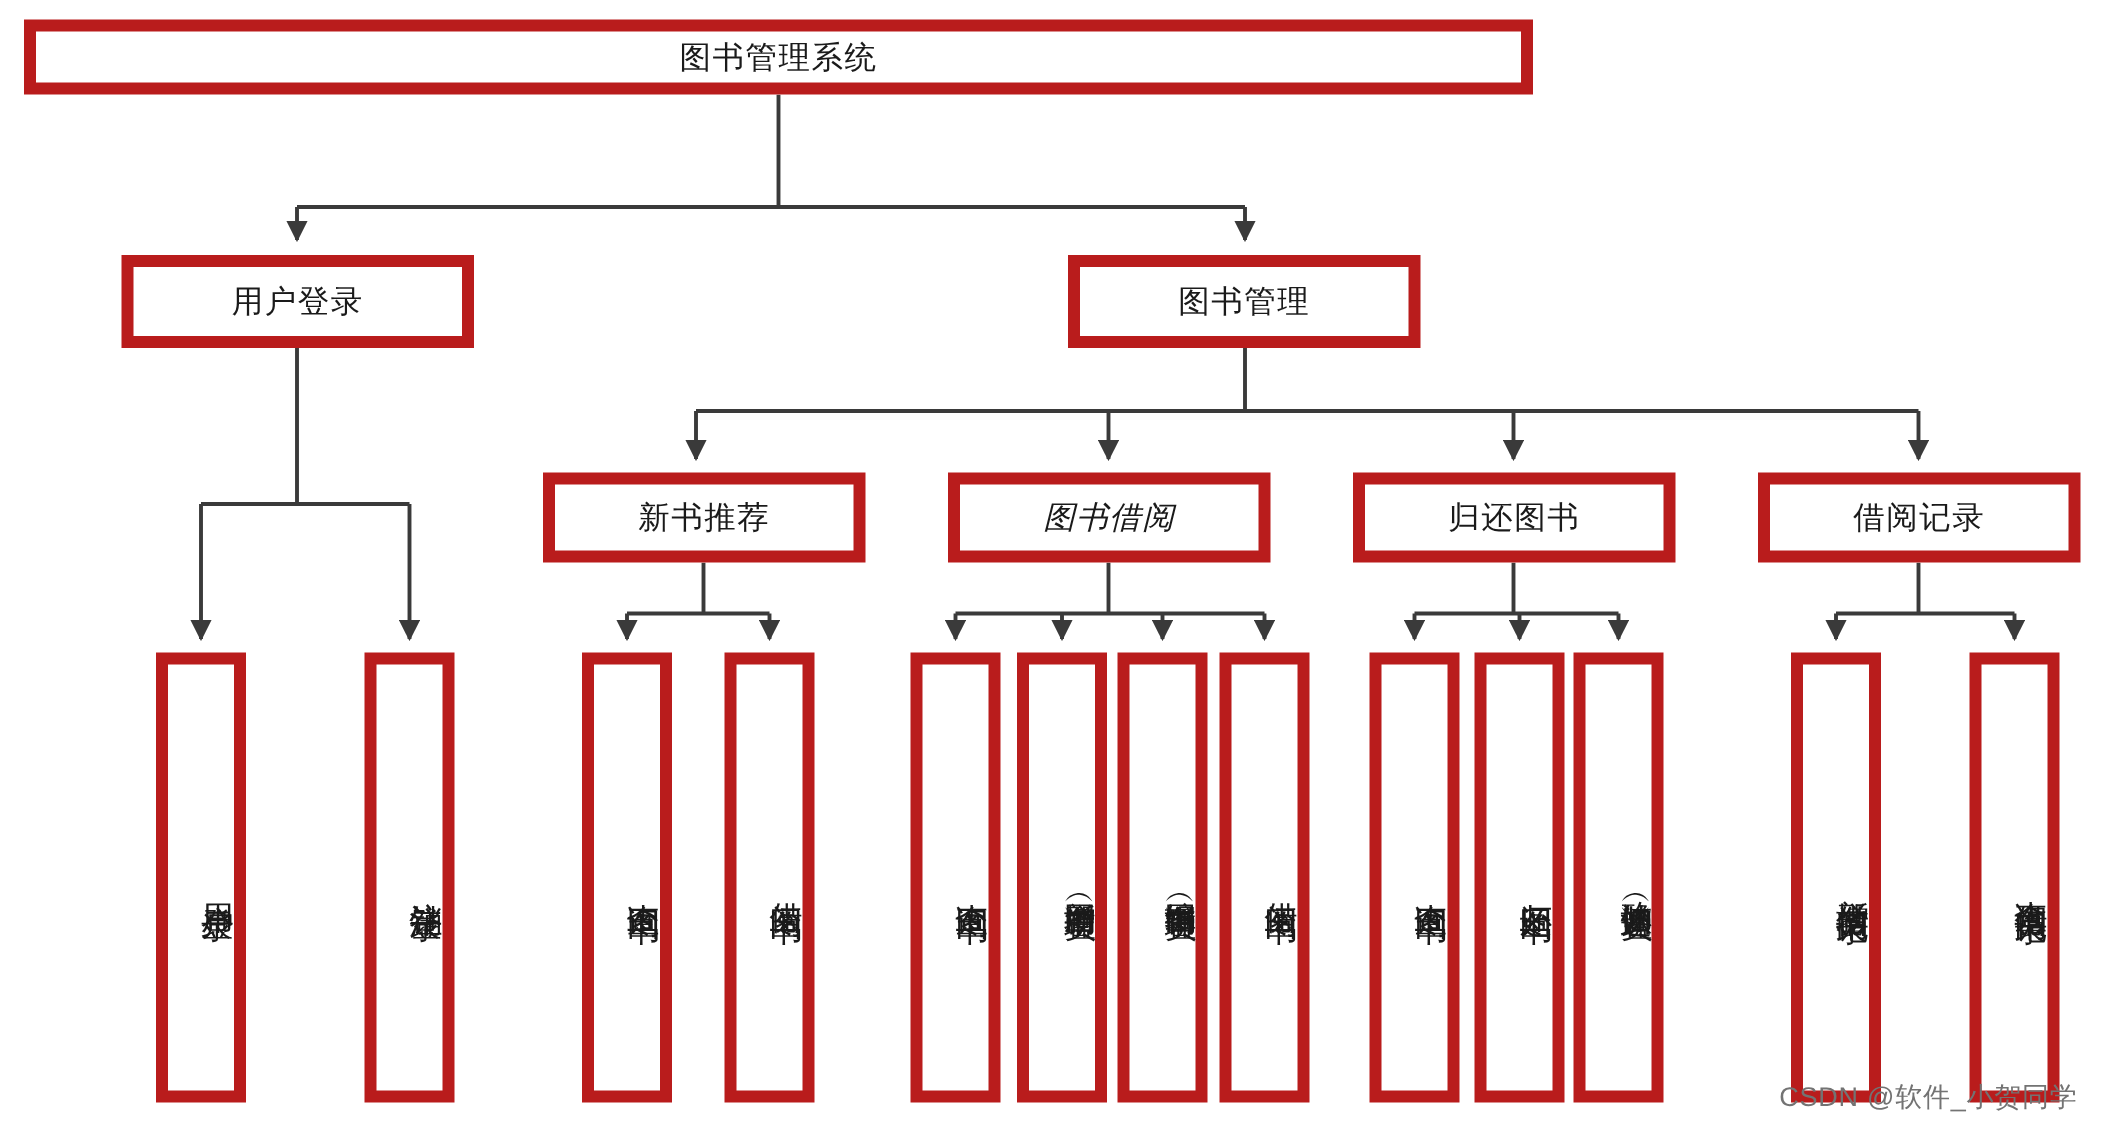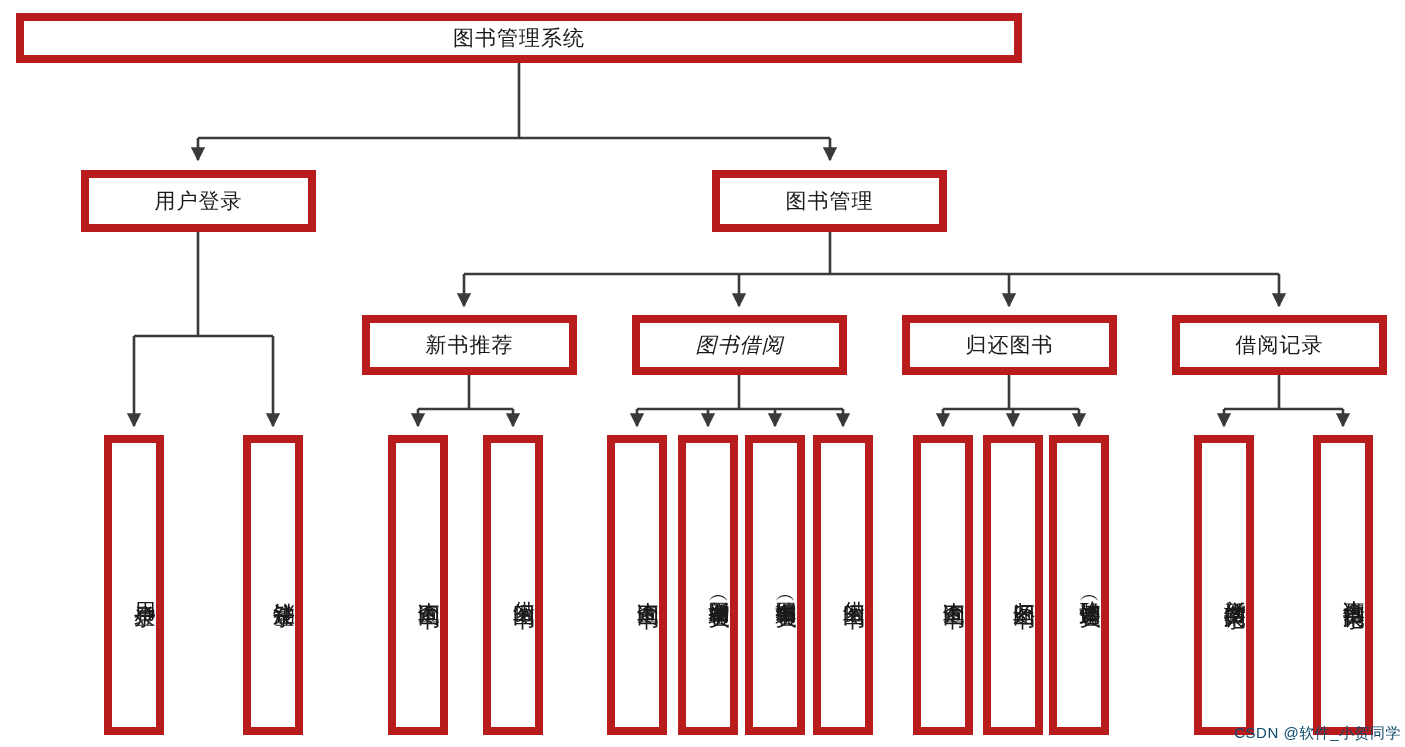--- a/index.html
+++ b/index.html
@@ -38,23 +38,23 @@
     white-space:nowrap;
   }
   .node.vert .vtext{
     writing-mode:vertical-rl;
     text-orientation:upright;
     display:block;
   }
   .node.vert.long{font-size:21px;letter-spacing:1px;}
   #watermark{
     position:absolute;
-    right:4px;bottom:4px;
-    font-size:15px;
-    color:#0c4a6e;
+    right:20px;bottom:4px;
+    font-size:18px;
+    color:#737373;
     letter-spacing:0.5px;
     white-space:nowrap;
     pointer-events:none;
   }
 </style>
 </head>
 <body>
 
 <div id="canvas">
 

